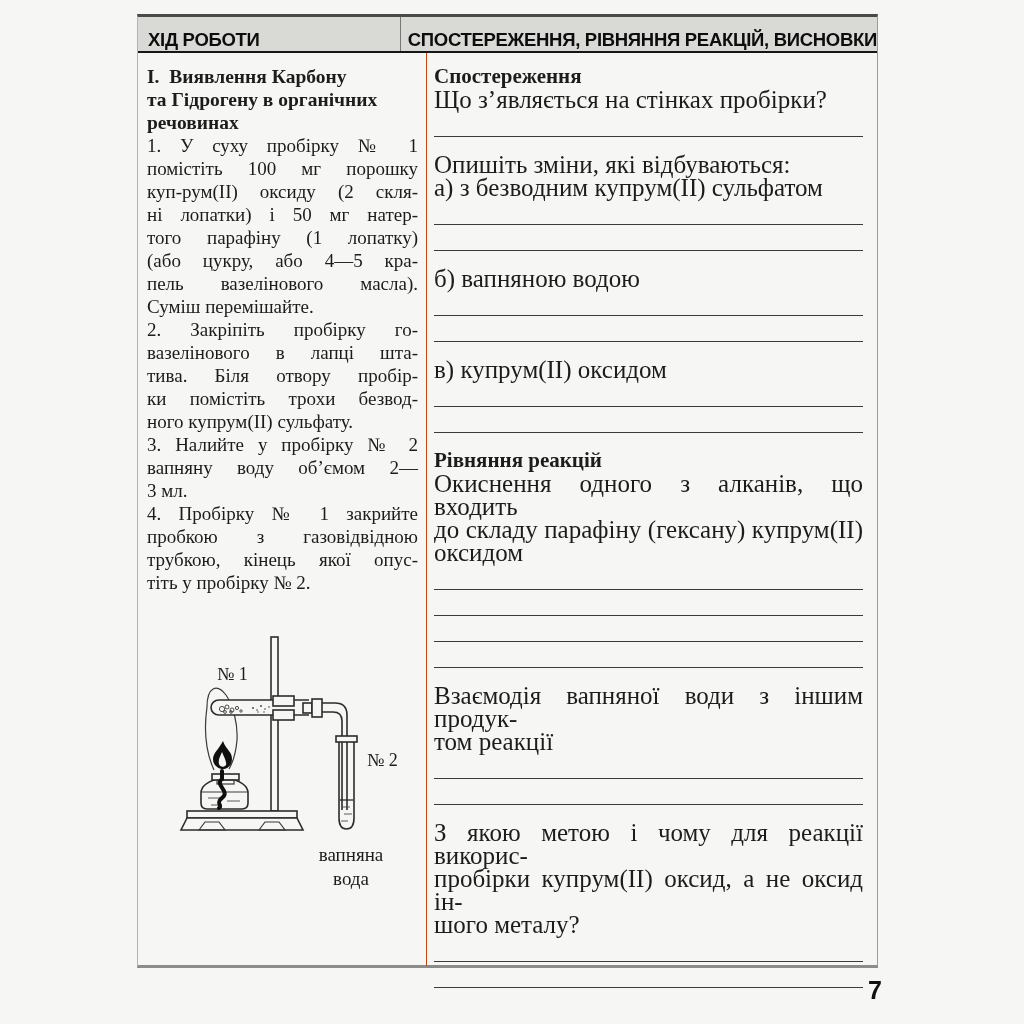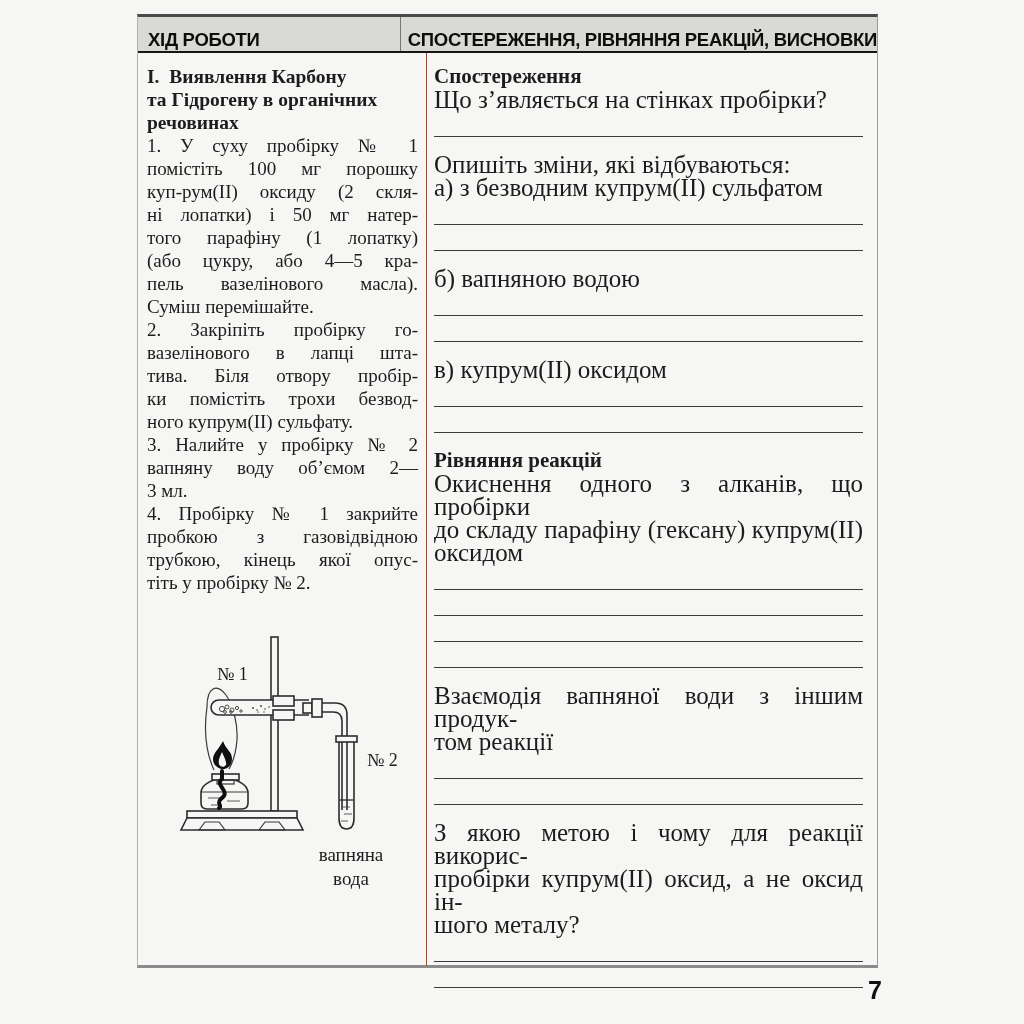--- a/index.html
+++ b/index.html
@@ -202,21 +202,21 @@
           </div>
         <div class="blank"></div>
         <div class="blank"></div>
         <div class="rc-text">
             <div>в) купрум(ІІ) оксидом</div>
           </div>
         <div class="blank"></div>
         <div class="blank"></div>
         <div class="rc-heading">Рівняння реакцій</div>
         <div class="rc-text">
-            <div class="just">Окиснення одного з алканів, що пробірки</div>
+            <div class="just">Окиснення одного з алканів, що входить</div>
             <div class="just">до складу парафіну (гексану) купрум(ІІ)</div>
             <div>оксидом</div>
           </div>
         <div class="blank"></div>
         <div class="blank"></div>
         <div class="blank"></div>
         <div class="blank"></div>
         <div class="rc-text">
             <div class="just">Взаємодія вапняної води з іншим продук-</div>
             <div>том реакції</div>

